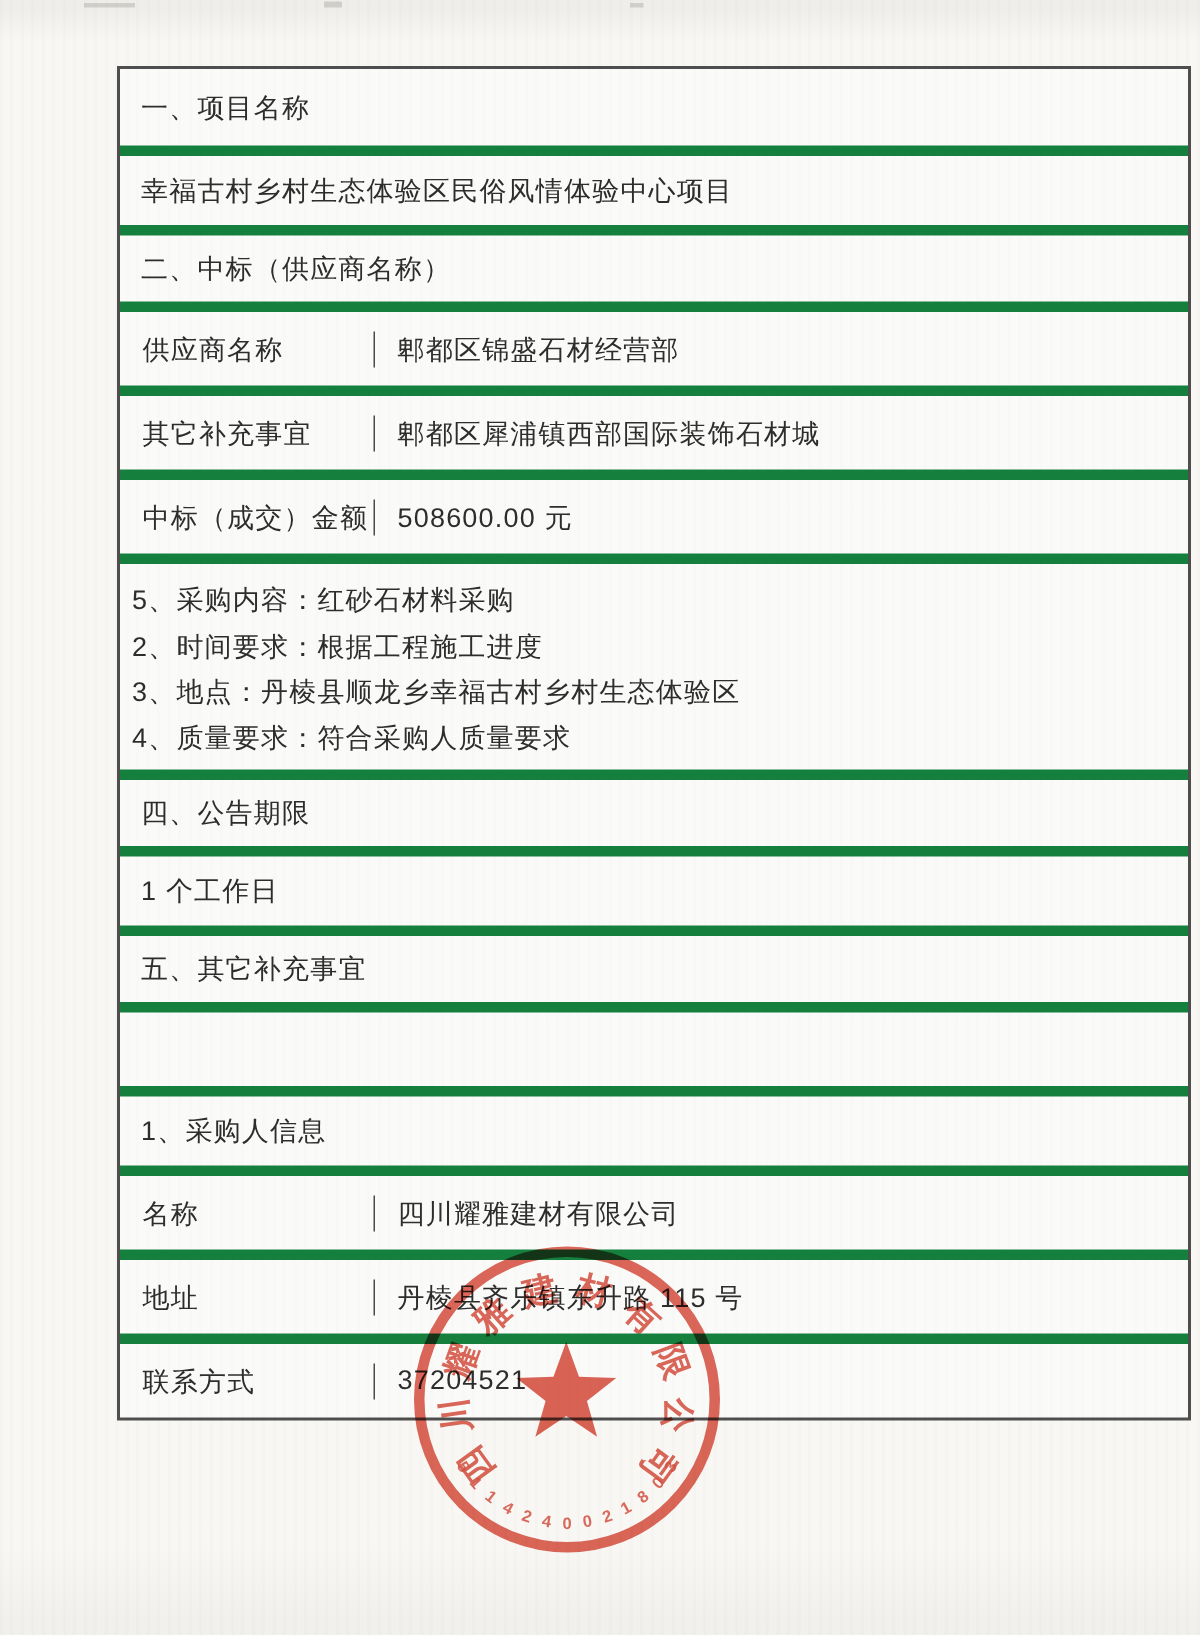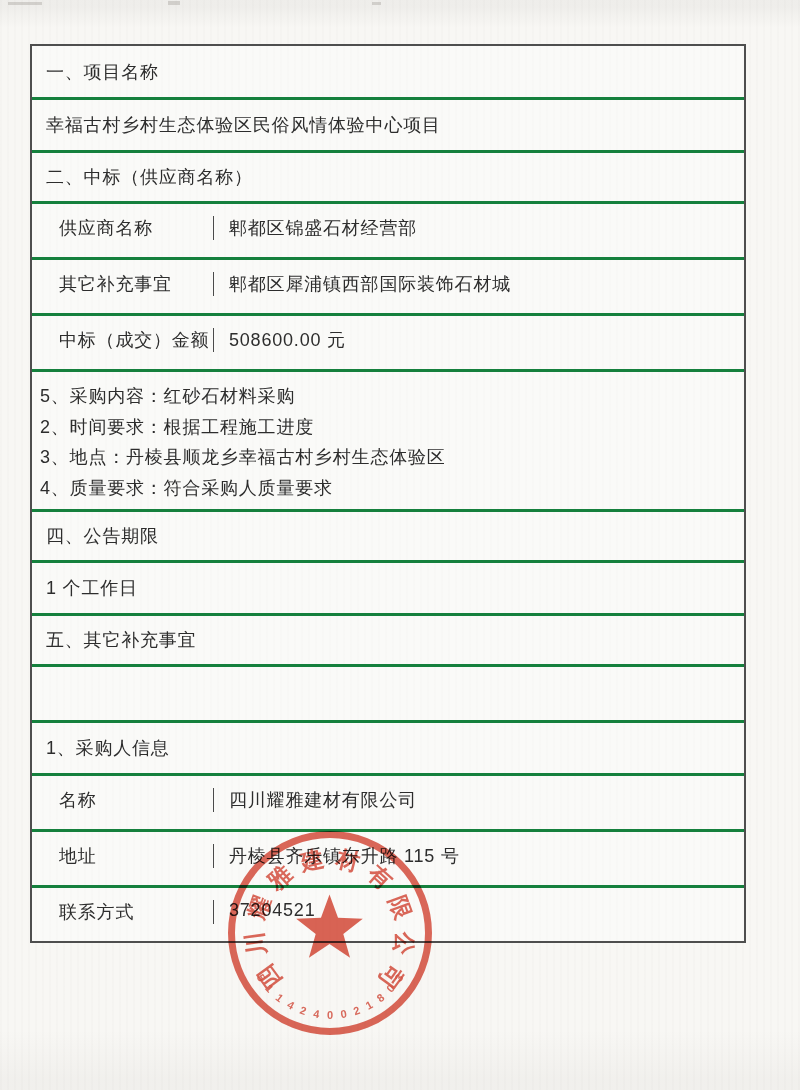--- a/index.html
+++ b/index.html
@@ -10,41 +10,41 @@
   body {
     position: relative;
     background: #f8f7f4;
     background-image:
       repeating-linear-gradient(90deg, rgba(120,115,110,0.025) 0 2px, rgba(255,255,255,0) 2px 7px),
       linear-gradient(180deg, rgba(90,88,85,0.06) 0 6px, rgba(255,255,255,0) 28px),
       linear-gradient(0deg, rgba(110,106,100,0.05) 0 10px, rgba(255,255,255,0) 60px);
     font-family: "Liberation Sans", "DejaVu Sans", sans-serif;
     color: #2d2d2d;
   }
-  .paper { position: absolute; inset: 0; }
+  .paper { position: absolute; inset: 0; margin-left: 48px; }
   .doc-table {
     position: absolute;
     left: 30px; top: 44px; width: 716px;
     border: 2px solid #4e4e4e;
     box-sizing: border-box;
     background: rgba(255,255,255,0.35);
   }
   .row {
     display: flex;
     align-items: center;
     box-sizing: border-box;
-    border-top: 3px solid #15803d;
+    border-top: 7px solid #15803d;
     font-size: 18px;
     letter-spacing: 0.8px;
   }
   .row:first-child { border-top: none; }
   .row-section { min-height: 51px; padding-left: 14px; }
   .row-full    { min-height: 53px; padding-left: 14px; }
   .row-empty   { min-height: 56px; }
-  .row-pair    { min-height: 56px; padding: 12px; align-items: flex-start; }
+  .row-pair    { min-height: 56px; padding: 0; align-items: center; }
   .pair-label {
     width: 170px;
     display: flex; align-items: center;
     padding-left: 15px;
     border-right: 1px solid #4a4a4a;
     box-sizing: border-box;
   }
   .pair-value {
     flex: 1;
     display: flex; align-items: center;

